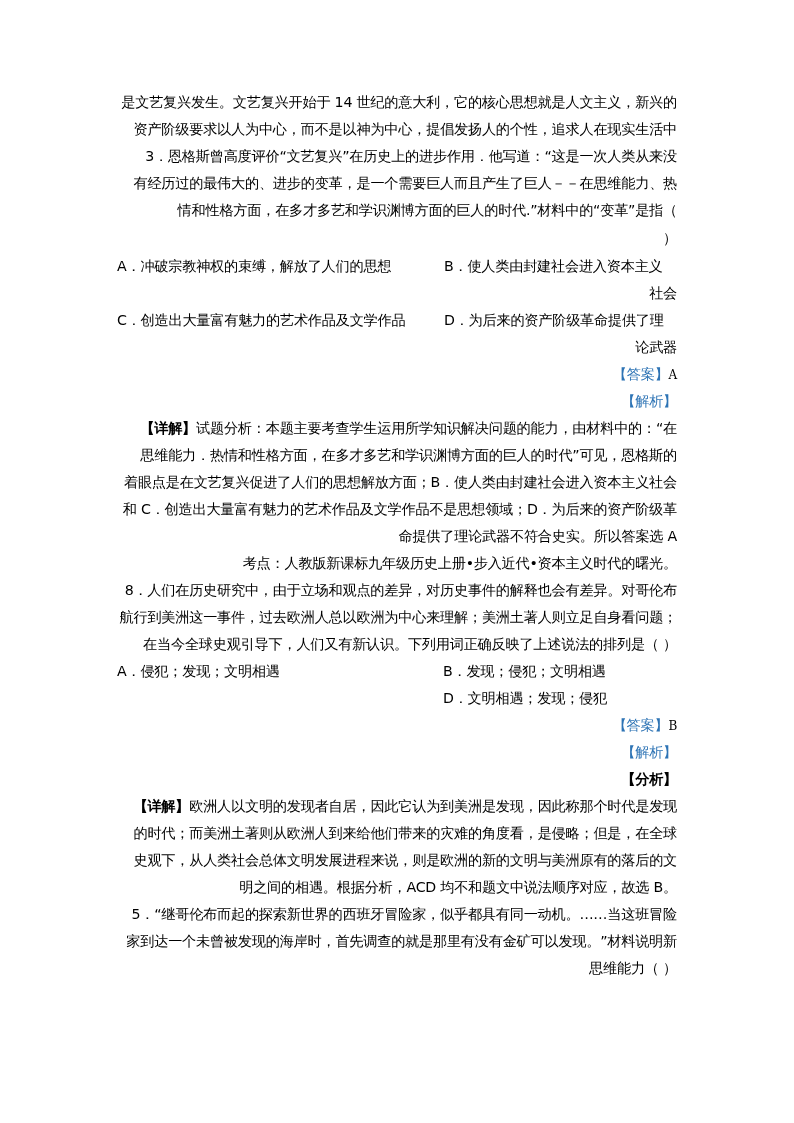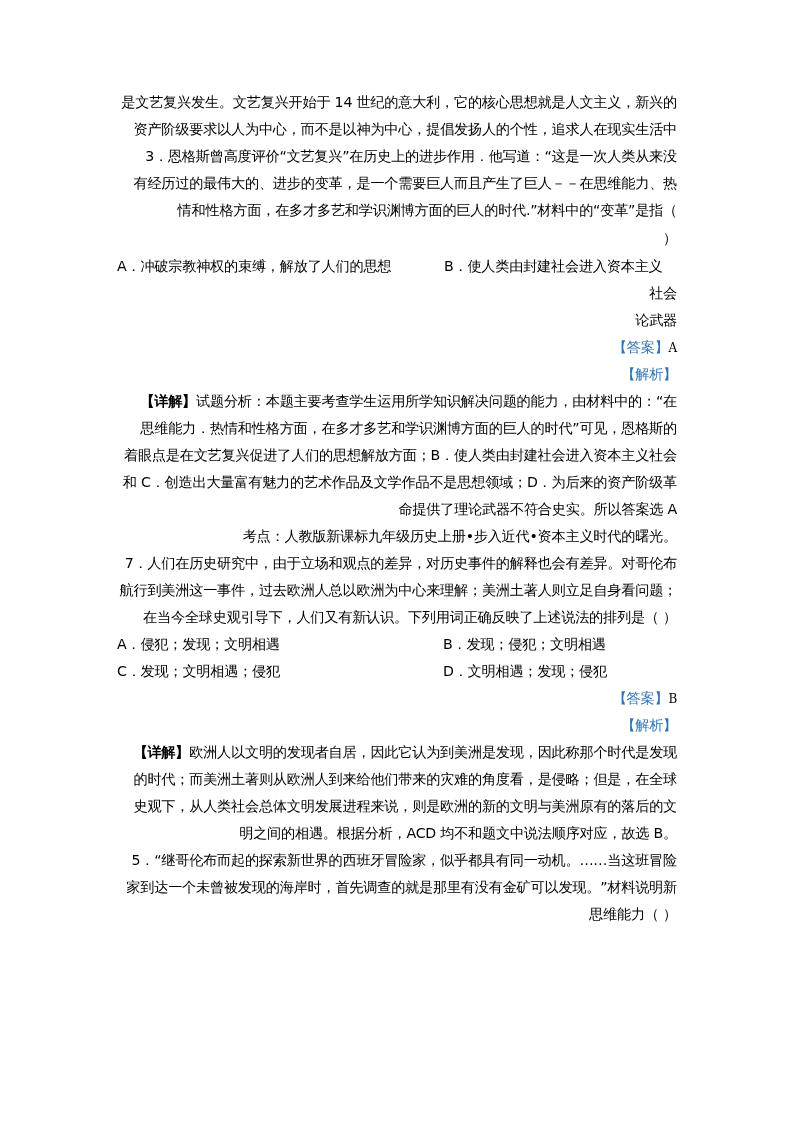--- a/index.html
+++ b/index.html
@@ -71,57 +71,63 @@
     <div class="line">3．恩格斯曾高度评价“文艺复兴”在历史上的进步作用．他写道：“这是一次人类从来没</div>
     <div class="line">有经历过的最伟大的、进步的变革，是一个需要巨人而且产生了巨人－－在思维能力、热</div>
     <div class="line">情和性格方面，在多才多艺和学识渊博方面的巨人的时代.”材料中的“变革”是指（</div>
     <div class="line tall">）</div>
 
     <div class="opt-row">
       <span class="opt left">A．冲破宗教神权的束缚，解放了人们的思想</span>
       <span class="opt right-q3">B．使人类由封建社会进入资本主义</span>
     </div>
     <div class="line">社会</div>
+    <div class="opt-row">
+      <span class="opt left">C．创造出大量富有魅力的艺术作品及文学作品</span>
+      <span class="opt right-q3">D．为后来的资产阶级革命提供了理</span>
+    </div>
     <div class="line">论武器</div>
 
     <div class="line">
       <span class="label-blue">【答案】</span><span class="answer-val">A</span>
     </div>
     <div class="line">
       <span class="label-blue">【解析】</span>
     </div>
     <div class="line">
       <span class="label-bold">【详解】</span><span>试题分析：本题主要考查学生运用所学知识解决问题的能力，由材料中的：“在</span>
     </div>
     <div class="line">思维能力．热情和性格方面，在多才多艺和学识渊博方面的巨人的时代”可见，恩格斯的</div>
     <div class="line">着眼点是在文艺复兴促进了人们的思想解放方面；B．使人类由封建社会进入资本主义社会</div>
     <div class="line">和 C．创造出大量富有魅力的艺术作品及文学作品不是思想领域；D．为后来的资产阶级革</div>
     <div class="line">命提供了理论武器不符合史实。所以答案选 A</div>
     <div class="line">考点：人教版新课标九年级历史上册•步入近代•资本主义时代的曙光。</div>
   </div>
 
   <div>
-    <div class="line">7．人们在历史研究中，由于立场和观点的差异，对历史事件的解释也会有差异。对哥伦布</div>
+    <div class="line">8．人们在历史研究中，由于立场和观点的差异，对历史事件的解释也会有差异。对哥伦布</div>
     <div class="line">航行到美洲这一事件，过去欧洲人总以欧洲为中心来理解；美洲土著人则立足自身看问题；</div>
     <div class="line">在当今全球史观引导下，人们又有新认识。下列用词正确反映了上述说法的排列是（    ）</div>
 
     <div class="opt-row">
       <span class="opt left">A．侵犯；发现；文明相遇</span>
       <span class="opt right-q4">B．发现；侵犯；文明相遇</span>
     </div>
     <div class="opt-row">
-      <span class="opt left">C．发现；文明相遇；侵犯</span>
       <span class="opt right-q4">D．文明相遇；发现；侵犯</span>
     </div>
 
     <div class="line">
       <span class="label-blue">【答案】</span><span class="answer-val">B</span>
     </div>
     <div class="line">
       <span class="label-blue">【解析】</span>
+    </div>
+    <div class="line">
+      <span class="label-bold">【分析】</span>
     </div>
     <div class="line">
       <span class="label-bold">【详解】</span><span>欧洲人以文明的发现者自居，因此它认为到美洲是发现，因此称那个时代是发现</span>
     </div>
     <div class="line">的时代；而美洲土著则从欧洲人到来给他们带来的灾难的角度看，是侵略；但是，在全球</div>
     <div class="line">史观下，从人类社会总体文明发展进程来说，则是欧洲的新的文明与美洲原有的落后的文</div>
     <div class="line">明之间的相遇。根据分析，ACD 均不和题文中说法顺序对应，故选 B。</div>
   </div>
 
   <div>

